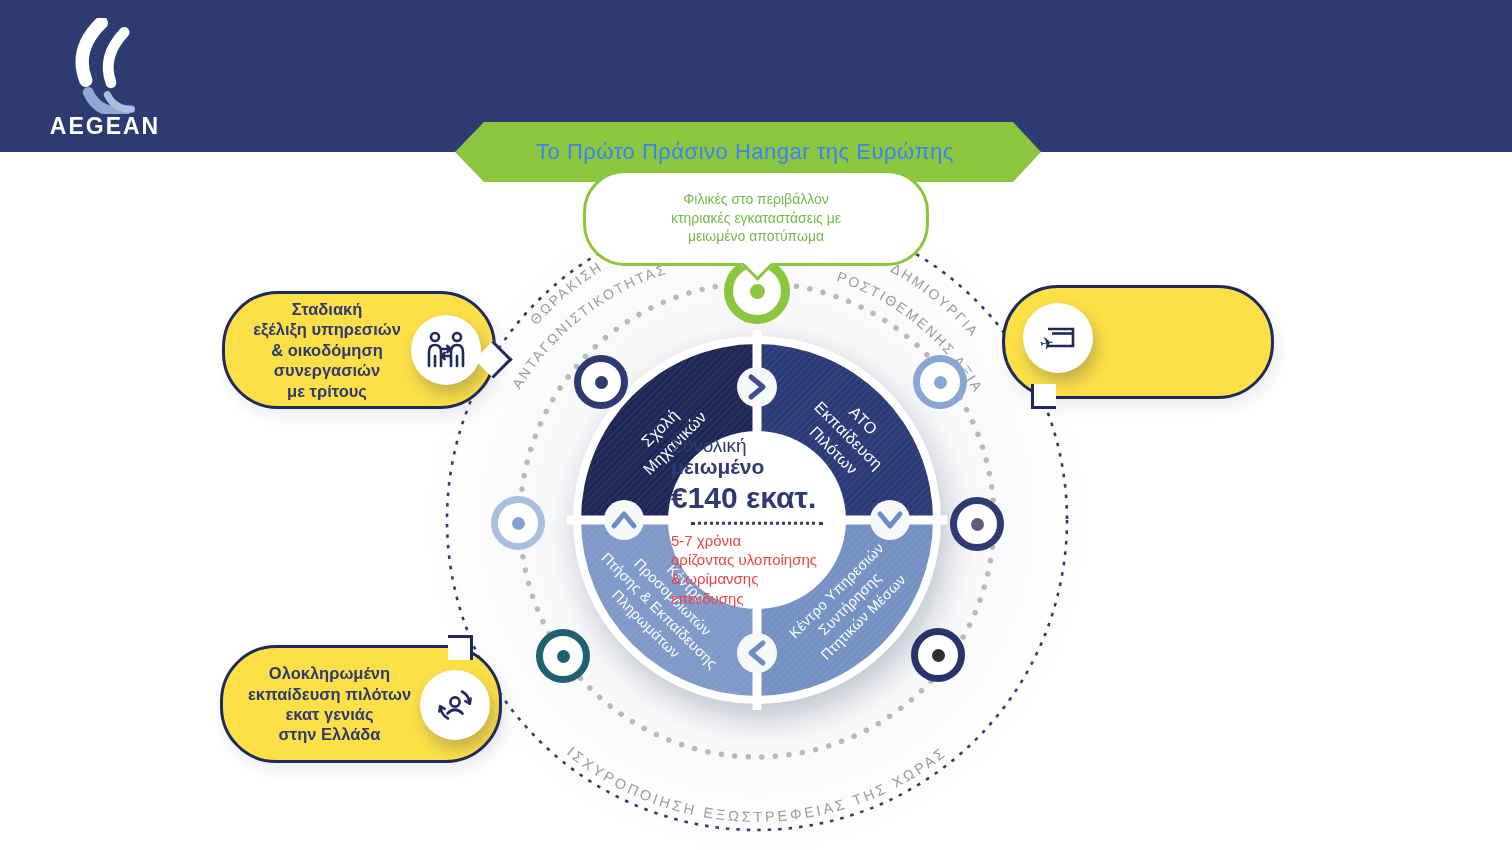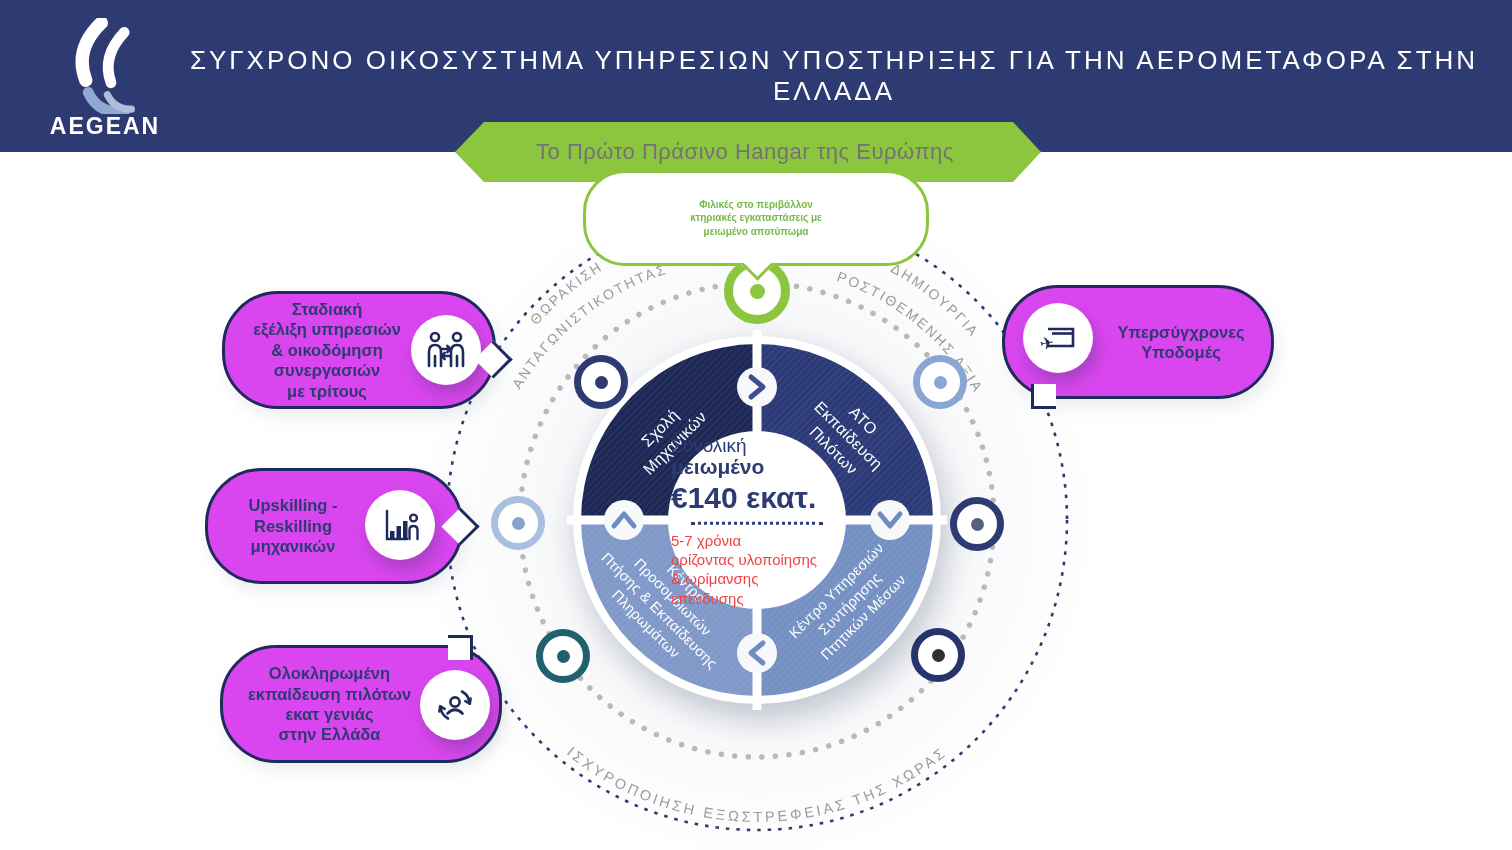--- a/index.html
+++ b/index.html
@@ -9,36 +9,36 @@
   
   .header{position:absolute;left:0;top:0;width:1512px;height:152px;background:#2e3a72;z-index:2;}
   .logo{position:absolute;left:40px;top:18px;width:130px;height:122px;text-align:center;}
   .logo-text{position:absolute;left:0;right:0;bottom:0;color:#fff;font-weight:bold;font-size:23px;letter-spacing:2px;}
   .header-title{position:absolute;left:180px;right:24px;top:0;height:152px;display:flex;align-items:center;justify-content:center;
     color:#fff;font-size:26px;letter-spacing:3px;font-weight:400;text-align:center;}
 
   
   .ribbon-wrap{position:absolute;left:450px;top:118px;width:596px;height:70px;z-index:6;}
   .ribbon-label{position:absolute;left:450px;top:122px;width:590px;height:60px;display:flex;align-items:center;justify-content:center;
-    color:#737373;font-size:22px;font-weight:500;letter-spacing:.5px;z-index:7;}
+    color:#3b82f6;font-size:22px;font-weight:500;letter-spacing:.5px;z-index:7;}
 
   
   .green-callout{position:absolute;left:583px;top:170px;width:340px;height:90px;background:#fff;border:3px solid #8cc63f;
     border-radius:42px;z-index:6;display:flex;align-items:center;justify-content:center;}
-  .green-callout .txt{color:#76b94a;font-size:10px;font-weight:700;line-height:1.32;text-align:center;white-space:pre-line;}
+  .green-callout .txt{color:#76b94a;font-size:14px;font-weight:400;line-height:1.32;text-align:center;white-space:pre-line;}
   .green-callout .ptr{position:absolute;left:50%;bottom:-13px;width:20px;height:20px;margin-left:-10px;background:#fff;
     transform:rotate(45deg);border-right:3px solid #8cc63f;border-bottom:3px solid #8cc63f;}
 
   
   .bg-svg{position:absolute;left:0;top:0;width:1512px;height:850px;z-index:1;pointer-events:none;}
   .arc-text{fill:#9b9b9b;font-size:14px;font-weight:500;letter-spacing:2.2px;}
   .arc-text-bottom{fill:#9b9b9b;font-size:14.5px;font-weight:500;letter-spacing:3px;}
 
   
-  .bubble{position:absolute;background:#d946ef;border:3px solid #1f2a5c;border-radius:56px;z-index:3;
+  .bubble{position:absolute;background:#fde047;border:3px solid #1f2a5c;border-radius:56px;z-index:3;
     box-shadow:4px 8px 16px rgba(120,130,150,.14);}
   .bubble .txt{position:absolute;top:0;bottom:0;display:flex;align-items:center;justify-content:center;text-align:center;
     color:#2e3a72;font-size:16.5px;font-weight:600;line-height:1.24;white-space:pre-line;}
   .icon-circle{position:absolute;width:70px;height:70px;border-radius:50%;background:#fff;
     box-shadow:4px 9px 16px rgba(40,50,80,.28);display:flex;align-items:center;justify-content:center;}
   .ptr-e,.ptr-w{position:absolute;width:24px;height:24px;background:#fff;transform:rotate(45deg);}
   .ptr-e{border-top:3px solid #1f2a5c;border-right:3px solid #1f2a5c;right:-14px;}
   .ptr-w{border-bottom:3px solid #1f2a5c;border-left:3px solid #1f2a5c;left:-14px;}
   .ptr-ne{position:absolute;width:22px;height:22px;background:#fff;border-top:3px solid #1f2a5c;border-right:3px solid #1f2a5c;top:-13px;right:26px;}
   .ptr-sw{position:absolute;width:22px;height:22px;background:#fff;border-bottom:3px solid #1f2a5c;border-left:3px solid #1f2a5c;bottom:-13px;left:26px;}
@@ -73,21 +73,20 @@
   <div class="header">
     <div class="logo">
       <svg width="130" height="96" viewBox="0 0 100 80">
         <path d="M34 52 Q24 26 47 4" fill="none" stroke="#ffffff" stroke-width="11" stroke-linecap="round"></path>
         <path d="M55 54 Q47 32 66 12" fill="none" stroke="#ffffff" stroke-width="9" stroke-linecap="round"></path>
         <path d="M36 62 Q44 80 66 78" fill="none" stroke="#8fa9d3" stroke-width="9" stroke-linecap="round"></path>
         <path d="M52 64 Q58 76 72 76" fill="none" stroke="#aebfdd" stroke-width="6" stroke-linecap="round"></path>
       </svg>
       <div class="logo-text">AEGEAN</div>
     </div>
-    <div class="header-title">ΣΥΓΧΡΟΝΟ ΟΙΚΟΣΥΣΤΗΜΑ ΥΠΗΡΕΣΙΩΝ ΥΠΟΣΤΗΡΙΞΗΣ ΓΙΑ ΤΗΝ ΑΕΡΟΜΕΤΑΦΟΡΑ ΣΤΗΝ ΕΛΛΑΔΑ</div>
   </div>
 
   <svg class="bg-svg">
     <defs>
       <path id="arc-tl1" d="M 497.4 382 A 294 294 0 0 1 666.2 240.4" fill="none"></path>
       <path id="arc-tl2" d="M 515.7 397.1 A 262 262 0 0 1 676 270.8" fill="none"></path>
       <path id="arc-tr1" d="M 844.1 251.8 A 282 282 0 0 1 1001.2 379" fill="none"></path>
       <path id="arc-tr2" d="M 834.9 280.3 A 252 252 0 0 1 975.2 394" fill="none"></path>
       <path id="arc-bottom" d="M 532.6 722 A 302 302 0 0 0 981.4 722" fill="none"></path>
     </defs>
@@ -126,40 +125,20 @@
             <path d="M27 36 V22 q0-7 6-7 t6 7 v14"></path>
             <path d="M33 26 v10"></path>
           <path d="M17.5 19 h9 m-3.2 -3.2 3.2 3.2 -3.2 3.2"></path>
           <path d="M26.5 26 h-9 m3.2 -3.2 -3.2 3.2 3.2 3.2"></path>
         </g>
       </svg>
     </div>
     <div class="ptr-e" style="top:52px;"></div>
   </div>
 
-  <div class="bubble" style="left:205px;top:468px;width:252px;height:110px;">
-    <div class="txt" style="left:10px;width:150px;">Upskilling -
-Reskilling
-μηχανικών</div>
-    <div class="icon-circle" style="left:157px;top:19px;">
-      <svg width="40" height="40" viewBox="0 0 40 40">
-        <g stroke="#1f2a5c" stroke-width="2.4" fill="none" stroke-linecap="round">
-          <path d="M7 6 v28 h20"></path>
-          <circle cx="33.5" cy="13" r="3.4"></circle>
-          <path d="M29.5 34 v-9 q0-4 4-4 t4 4 v9"></path>
-        </g>
-        <g fill="#1f2a5c">
-          <rect x="10" y="26" width="4.5" height="8"></rect>
-            <rect x="16.5" y="21" width="4.5" height="13"></rect>
-            <rect x="23" y="16" width="4.5" height="18"></rect>
-        </g>
-      </svg>
-    </div>
-    <div class="ptr-e" style="top:42px;"></div>
-  </div>
 
   <div class="bubble" style="left:220px;top:645px;width:276px;height:112px;">
     <div class="txt" style="left:14px;width:185px;">Ολοκληρωμένη
 εκπαίδευση πιλότων
 εκατ γενιάς
 στην Ελλάδα</div>
     <div class="icon-circle" style="left:197px;top:22px;">
       <svg width="40" height="40" viewBox="0 0 40 40">
         <g fill="none" stroke="#1f2a5c" stroke-width="2.6" stroke-linecap="round" stroke-linejoin="round">
           <circle cx="20" cy="17" r="4.6"></circle>
@@ -168,22 +147,20 @@
             <path d="M35.6 13.5 l-0.8 5.2 -4.4 -2.5"></path>
           <path d="M13 33.5 a14.5 14.5 0 0 1 -7.5 -12"></path>
             <path d="M4.4 26.5 l0.8 -5.2 4.4 2.5"></path>
         </g>
       </svg>
     </div>
     <div class="ptr-ne"></div>
   </div>
 
   <div class="bubble" style="left:1002px;top:285px;width:266px;height:108px;">
-    <div class="txt" style="left:96px;width:160px;">Υπερσύγχρονες
-Υποδομές</div>
     <div class="icon-circle" style="left:18px;top:15px;">
       <svg width="40" height="40" viewBox="0 0 40 40">
         <g fill="none" stroke="#1f2a5c" stroke-width="2.6">
           <path d="M10 11 h25 v17 h-25"></path>
           <path d="M35 15.5 h-21"></path>
         </g>
         <text x="2" y="31" font-size="17" fill="#1f2a5c" transform="rotate(-10 10 26)">✈</text>
       </svg>
     </div>
     <div class="ptr-sw"></div>

